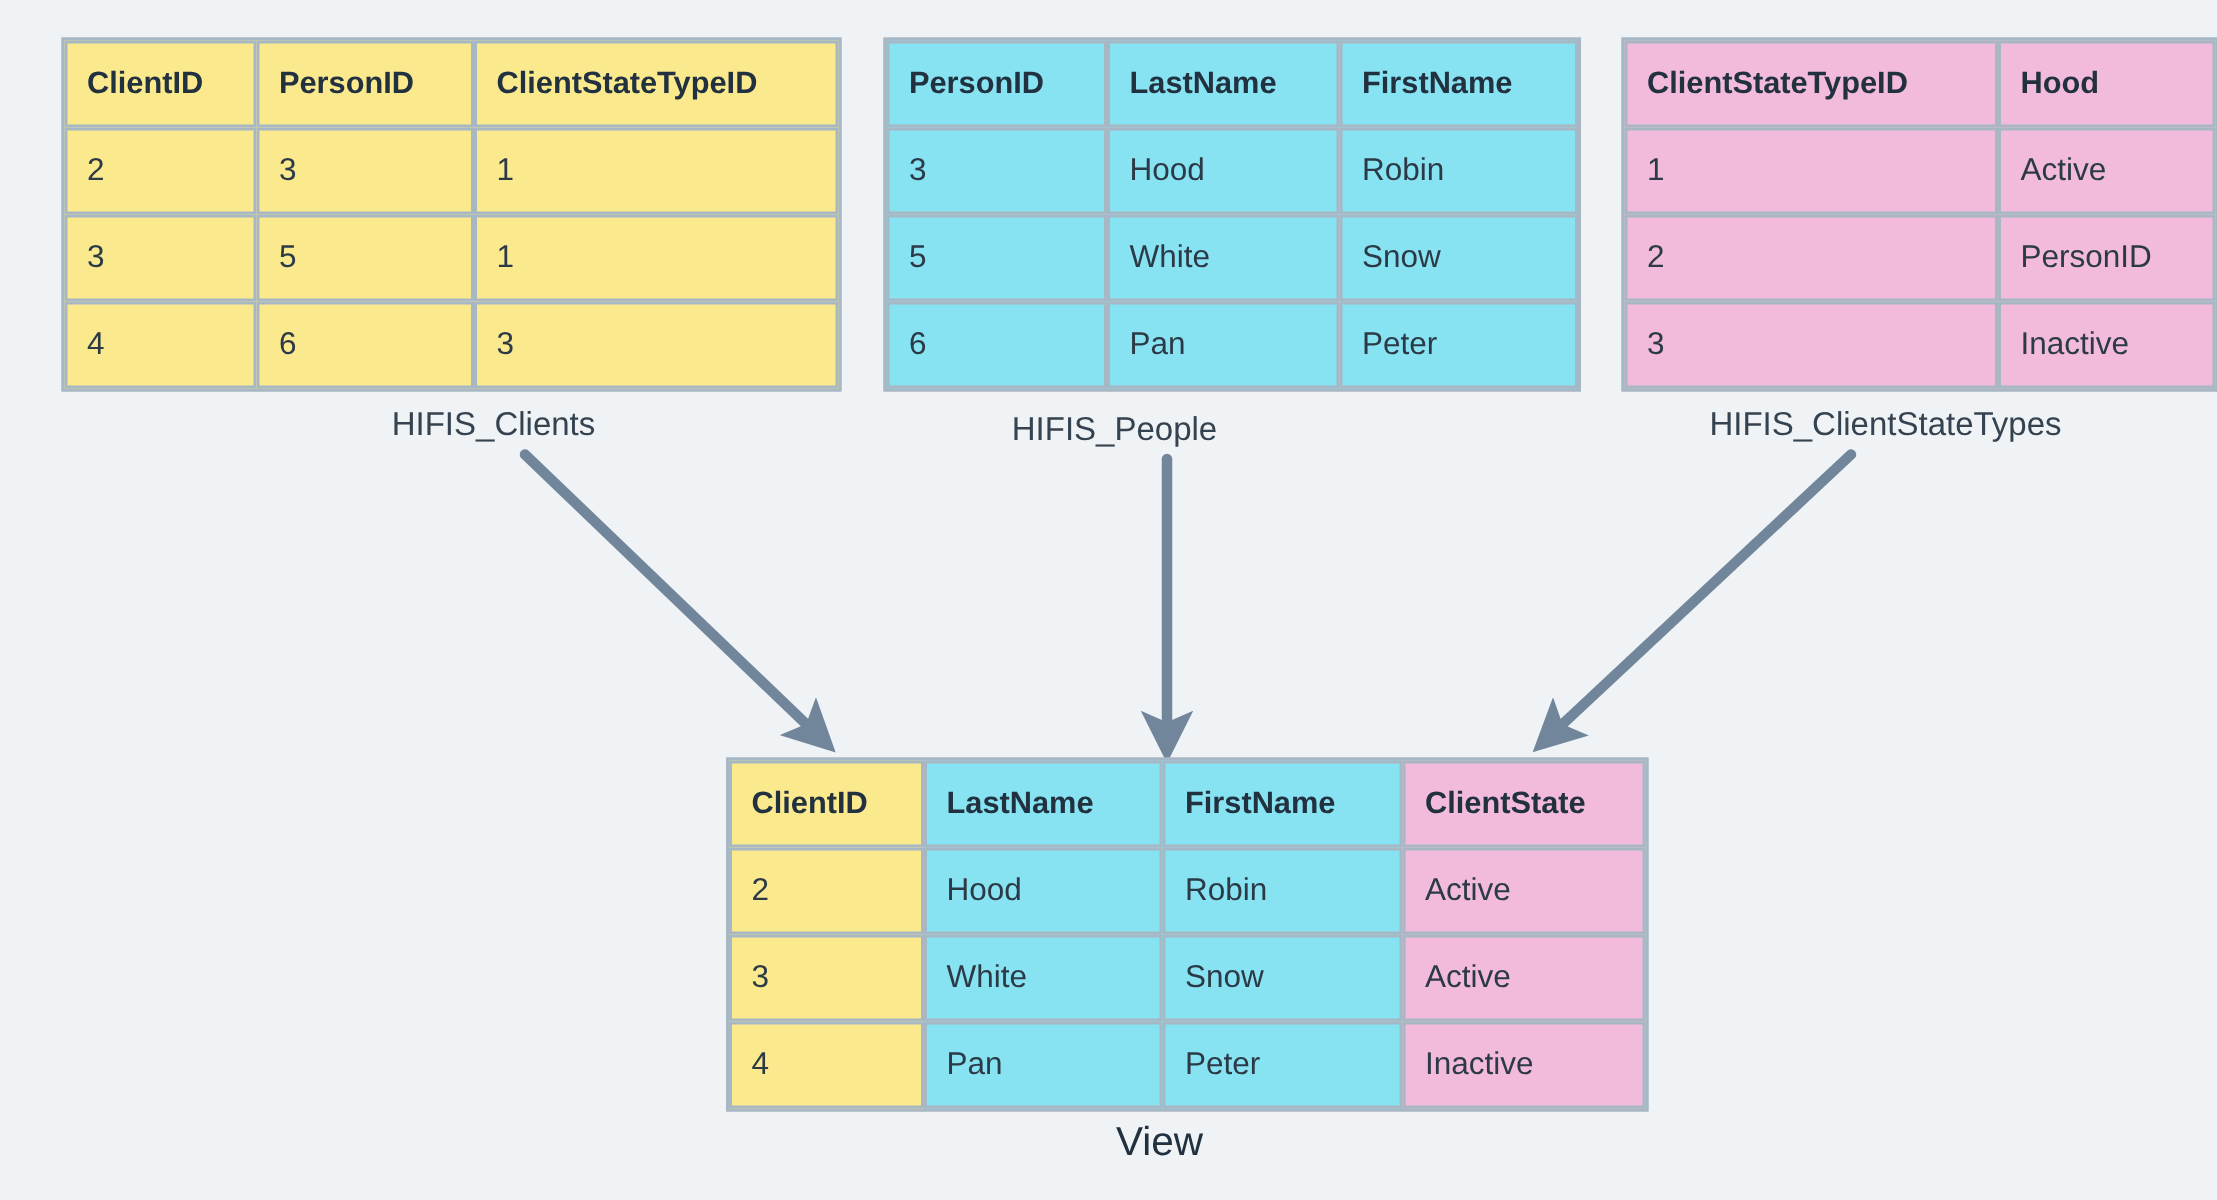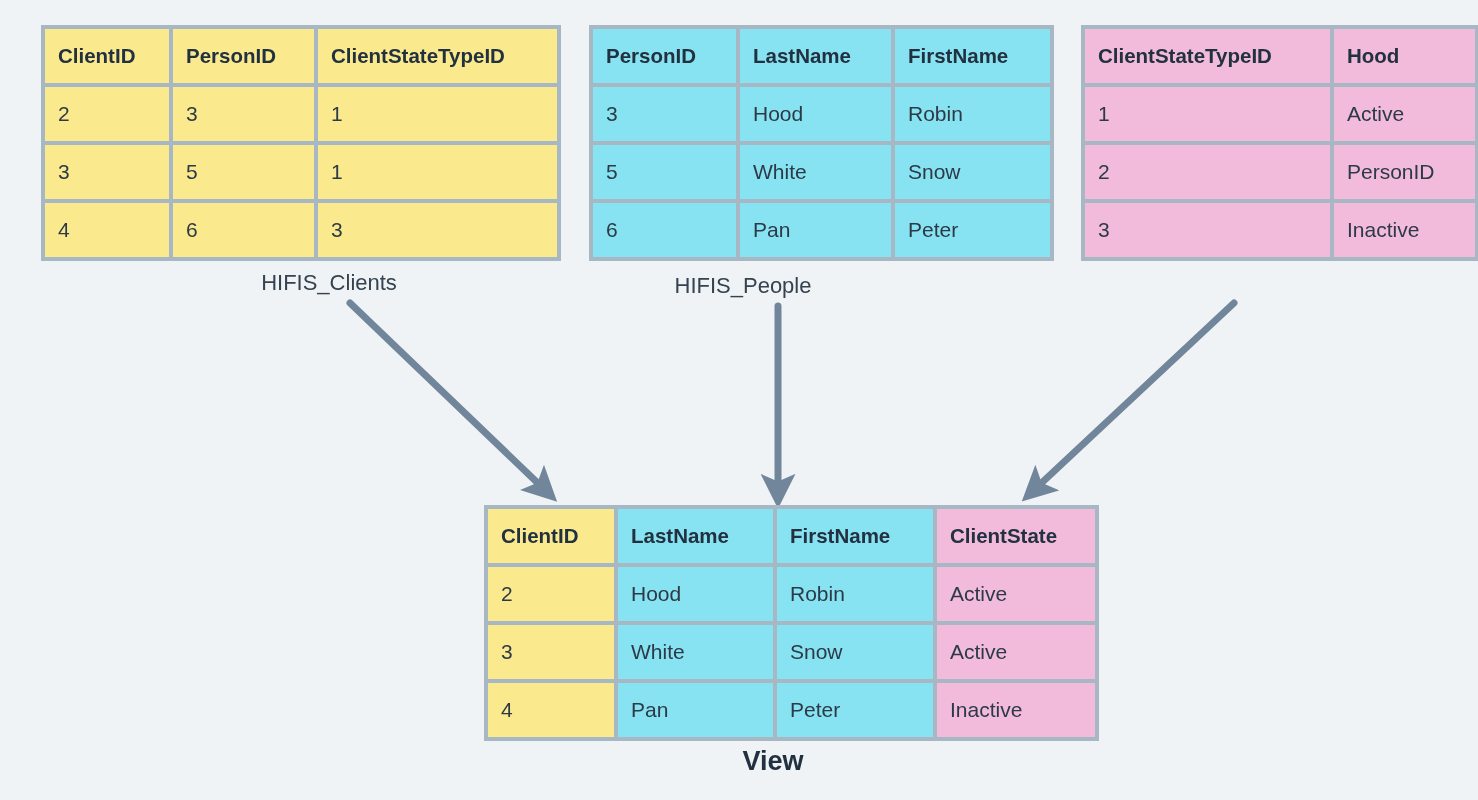--- a/index.html
+++ b/index.html
@@ -50,21 +50,21 @@
 
   .tbl-caption {
     position: absolute;
     font-size: 22px;
     color: #35424F;
     white-space: nowrap;
     text-align: left;
     transform: translateX(-50%);
   }
   .tbl-caption.bold {
-    font-weight: bold;
+    font-weight: normal;
     font-size: 27px;
     color: #22313F;
   }
   #arrow-layer {
     position: absolute;
     left: 0; top: 0;
     width: 1478px;
     height: 800px;
     pointer-events: none;
   }
@@ -156,20 +156,21 @@
       <tr>
         <td class="c-pink">2</td>
         <td class="c-pink">PersonID</td>
       </tr>
       <tr>
         <td class="c-pink">3</td>
         <td class="c-pink">Inactive</td>
       </tr>
     </tbody>
   </table>
+  <div class="tbl-caption" style="left:1236px; top:270px;">HIFIS_ClientStateTypes</div>
 
   <table class="db-table" style="left:463px; top:505px; width:615px;">
     <thead>
       <tr>
         <th class="c-yellow" style="width:130px;">ClientID</th>
         <th class="c-cyan" style="width:159px;">LastName</th>
         <th class="c-cyan" style="width:160px;">FirstName</th>
         <th class="c-pink">ClientState</th>
       </tr>
     </thead>

